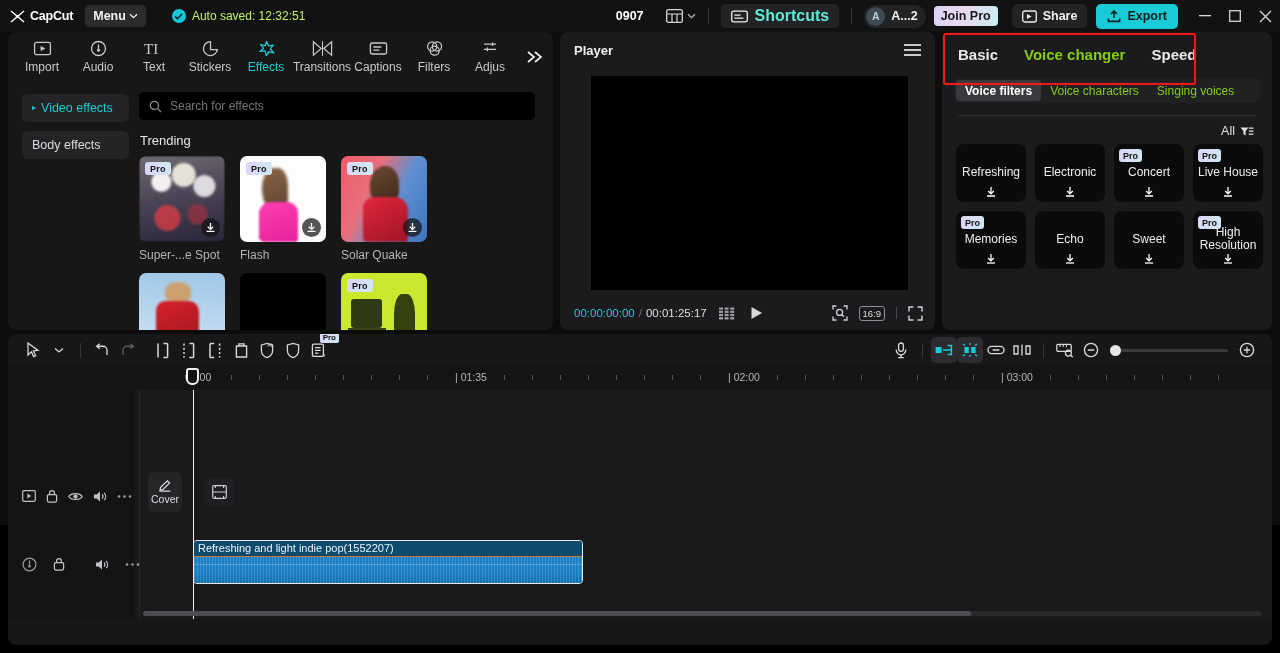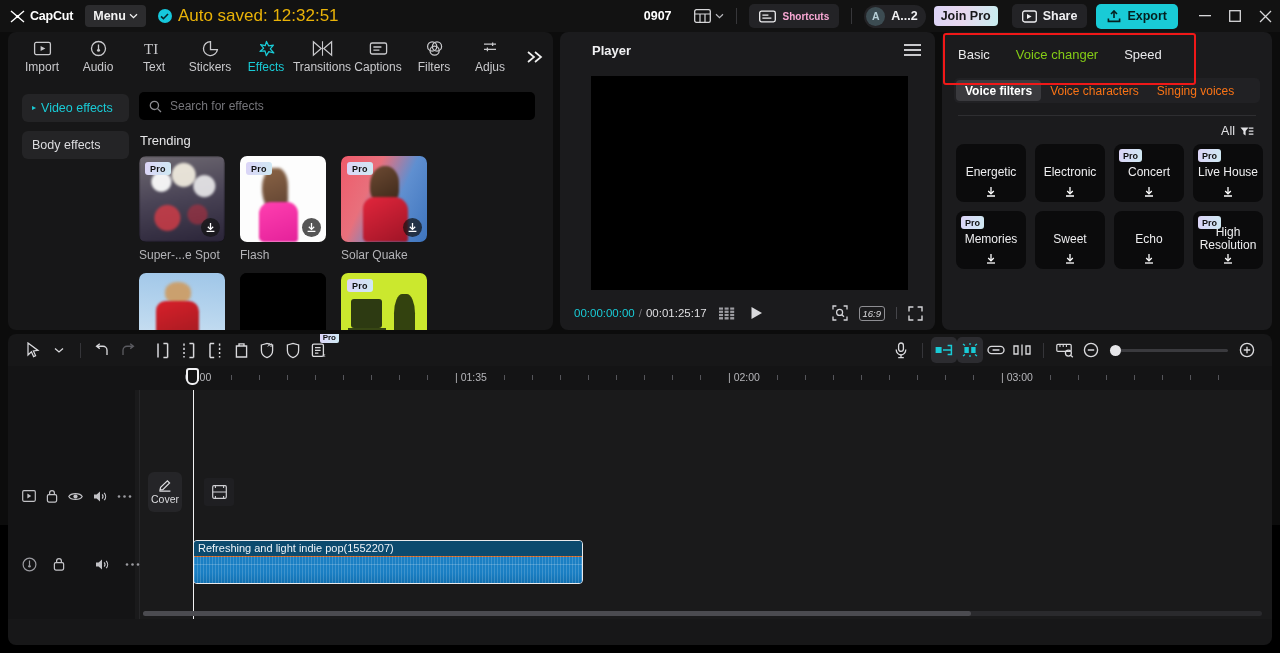--- a/index.html
+++ b/index.html
@@ -18,30 +18,30 @@
     background:#121212; display:flex; align-items:center;
   }
   .logo-wrap { display:flex; align-items:center; gap:5px; margin-left:10px; }
   .logo-mark { width:15px; height:13px; position:relative; }
   .logo-text { font-size:12.5px; font-weight:bold; color:#fff; letter-spacing:-0.2px;}
   .menu-btn {
     margin-left:12px; height:22px; padding:0 8px; border-radius:4px;
     background:#2c2c2e; display:flex; align-items:center; gap:3px;
     font-size:12.5px; font-weight:bold; color:#f2f2f2; cursor:pointer;
   }
-  .autosave { margin-left:12px; display:flex; align-items:center; gap:6px; font-size:17px; color:#eab308;}
+  .autosave { margin-left:26px; display:flex; align-items:center; gap:6px; font-size:12px; color:#bef264;}
   .chk { width:14px;height:14px;border-radius:50%;background:#16c8dc;display:flex;align-items:center;justify-content:center;}
   .chk svg{display:block}
   .tb-right { position:absolute; right:0; top:0; height:32px; display:flex; align-items:center; gap:0; }
   .proj-no { font-size:12.5px; font-weight:bold; color:#fff; }
   .layout-btn { display:flex; align-items:center; gap:4px; margin-left:22px; cursor:pointer; color:#d6d6d8;}
   .vsep { width:1px; height:16px; background:#37373a; margin:0 12px; }
   .shortcuts-btn {
     display:flex;align-items:center;gap:7px; height:24px; padding:0 10px;
-    border-radius:5px; background:#232326; font-size:10px; font-weight:bold; color:#f9a8d4; cursor:pointer;
+    border-radius:5px; background:#232326; font-size:16px; font-weight:bold; color:#5eead4; cursor:pointer;
   }
   .acct { display:flex;align-items:center;gap:6px; background:#232326; border-radius:12px; padding:2px 8px 2px 2px; cursor:pointer;}
   .avatar { width:19px;height:19px;border-radius:50%;background:#3c4c52;color:#b7ced6;font-size:10.5px;display:flex;align-items:center;justify-content:center;font-weight:bold;}
   .acct-name{font-size:12.5px;font-weight:bold;color:#f0f0f2;}
   .joinpro {
     margin-left:8px; height:20px; padding:0 7px; border-radius:4px;
     background:linear-gradient(100deg,#dcd4f7 0%,#e8d7ee 45%,#c8eef0 100%);
     color:#17171a; font-size:12.5px; font-weight:bold; display:flex;align-items:center; cursor:pointer;
   }
   .share-btn{
@@ -128,49 +128,49 @@
       background:linear-gradient(160deg,#d8202a,#9d1a20);border-radius:22% 24% 8% 10%;filter:blur(1.1px);}
   .art5{position:absolute;inset:0;background:#000;}
   .art6{position:absolute;inset:0;background:#cbe82e;}
   .art6 .mon{position:absolute;left:12%;top:30%;width:36%;height:34%;background:#2d3a12;border-radius:3px;}
   .art6 .mon2{position:absolute;left:8%;top:64%;width:44%;height:10%;background:#374614;}
   .art6 .pp{position:absolute;left:62%;top:24%;width:24%;height:56%;background:#33420f;border-radius:40% 40% 10% 10%;}
 
   
   .player-panel{
     position:absolute;left:560px;top:0;width:375px;height:298px;
-    background:#1b1b1d;border-radius:8px;overflow:hidden;padding-left:18px;
+    background:#1b1b1d;border-radius:8px;overflow:hidden;
   }
   .player-head{height:36px;display:flex;align-items:center;padding:0 14px;justify-content:space-between;}
   .player-title{font-size:13px;font-weight:bold;color:#f0f0f2;}
   .hamb{display:flex;flex-direction:column;gap:3px;cursor:pointer;}
   .hamb i{display:block;width:17px;height:2px;background:#c9c9cc;}
   .stage{position:absolute;left:31px;top:44px;width:317px;height:214px;background:#000;}
   .player-foot{position:absolute;left:0;bottom:0;width:375px;height:34px;display:flex;align-items:center;padding:0 14px;}
   .tc-cur{font-size:11.5px;color:#19cbd6;}
   .tc-sep{font-size:11.5px;color:#75757a;margin:0 4px;}
   .tc-tot{font-size:11.5px;color:#dfdfe2;}
   .pf-icons{display:flex;align-items:center;gap:14px;margin-left:12px;}
-  .pf-right{position:absolute;right:12px;display:flex;align-items:center;gap:11px;font-style:italic;}
+  .pf-right{position:absolute;right:12px;display:flex;align-items:center;gap:11px;}
   .ratio-chip{border:1px solid #8e8e93;border-radius:3px;font-size:9.5px;color:#dcdcdf;padding:1px 3px;cursor:pointer;}
 
   
   .right-panel{
     position:absolute;left:942px;top:0;width:330px;height:298px;
     background:#1b1b1d;border-radius:8px;overflow:hidden;
   }
   .rp-tabs{height:44px;display:flex;align-items:center;gap:26px;padding-left:16px;}
-  .rp-tab{font-size:13px;font-weight:normal;color:#eaeaec;cursor:pointer;}
+  .rp-tab{font-size:15px;font-weight:bold;color:#eaeaec;cursor:pointer;}
   .rp-tab.active{color:#84cc16;}
   .hl-box{
     position:absolute;left:943px;top:33px;width:253px;height:52px;
     border:2.5px solid #f01818;border-radius:3px;pointer-events:none;z-index:40;
   }
   .seg-wrap{margin:2px 12px 0 12px;height:25px;background:#212124;border-radius:5px;display:flex;align-items:center;padding:2px;}
-  .seg{height:21px;border-radius:4px;display:flex;align-items:center;justify-content:center;font-size:12px;color:#f97316;cursor:pointer;padding:0 9px;}
+  .seg{height:21px;border-radius:4px;display:flex;align-items:center;justify-content:center;font-size:12px;color:#84cc16;cursor:pointer;padding:0 9px;}
   .seg.active{background:#3a3a3e;color:#fff;font-weight:bold;}
   .rp-div{height:1px;background:#2e2e31;margin:12px 16px 0 16px;}
   .all-row{display:flex;justify-content:flex-end;padding:8px 18px 0 0;}
   .all-btn{display:flex;align-items:center;gap:5px;font-size:12.5px;color:#e2e2e5;cursor:pointer;}
   .vf-grid{display:grid;grid-template-columns:repeat(4,70px);gap:9px;padding:6px 0 0 14px;}
   .vf-cell{
     width:70px;height:58px;border-radius:8px;background:#0b0b0c;position:relative;
     display:flex;align-items:flex-end;justify-content:center;cursor:pointer;overflow:visible;
   }
   .vf-label{font-size:12px;color:#eeeef0;text-align:center;line-height:13px;width:74px;
@@ -622,21 +622,21 @@
             <svg width="14" height="11" viewBox="0 0 14 11">
               <path d="M0.5 1.4 H8.5 L5.6 5 V9.4 L3.4 8 V5 Z" fill="#e2e2e5"></path>
               <path d="M8.8 2.2 H13.4 M8.8 5.2 H13.4 M8.8 8.2 H13.4" stroke="#e2e2e5" stroke-width="1.2"></path>
             </svg>
           </span>
         </span>
       </div>
 
       <div class="vf-grid">
         <div class="vf-cell">
-          <span class="vf-label">Energetic</span>
+          <span class="vf-label">Refreshing</span>
           <span class="vf-dl">
             <svg width="12" height="12" viewBox="0 0 12 12">
                 <path d="M6 1 V7.2" stroke="#fff" stroke-width="1.3"></path>
                 <path d="M3.2 5 L6 7.8 L8.8 5" stroke="#fff" stroke-width="1.3" fill="none"></path>
                 <path d="M2 10 H10" stroke="#fff" stroke-width="1.3"></path>
               </svg>
           </span>
         </div>
         <div class="vf-cell">
           <span class="vf-label">Electronic</span>
@@ -676,31 +676,31 @@
           <span class="vf-label">Memories</span>
           <span class="vf-dl">
             <svg width="12" height="12" viewBox="0 0 12 12">
                 <path d="M6 1 V7.2" stroke="#fff" stroke-width="1.3"></path>
                 <path d="M3.2 5 L6 7.8 L8.8 5" stroke="#fff" stroke-width="1.3" fill="none"></path>
                 <path d="M2 10 H10" stroke="#fff" stroke-width="1.3"></path>
               </svg>
           </span>
         </div>
         <div class="vf-cell">
-          <span class="vf-label">Sweet</span>
+          <span class="vf-label">Echo</span>
           <span class="vf-dl">
             <svg width="12" height="12" viewBox="0 0 12 12">
                 <path d="M6 1 V7.2" stroke="#fff" stroke-width="1.3"></path>
                 <path d="M3.2 5 L6 7.8 L8.8 5" stroke="#fff" stroke-width="1.3" fill="none"></path>
                 <path d="M2 10 H10" stroke="#fff" stroke-width="1.3"></path>
               </svg>
           </span>
         </div>
         <div class="vf-cell">
-          <span class="vf-label">Echo</span>
+          <span class="vf-label">Sweet</span>
           <span class="vf-dl">
             <svg width="12" height="12" viewBox="0 0 12 12">
                 <path d="M6 1 V7.2" stroke="#fff" stroke-width="1.3"></path>
                 <path d="M3.2 5 L6 7.8 L8.8 5" stroke="#fff" stroke-width="1.3" fill="none"></path>
                 <path d="M2 10 H10" stroke="#fff" stroke-width="1.3"></path>
               </svg>
           </span>
         </div>
         <div class="vf-cell">
           <span class="vf-pro">Pro</span>

